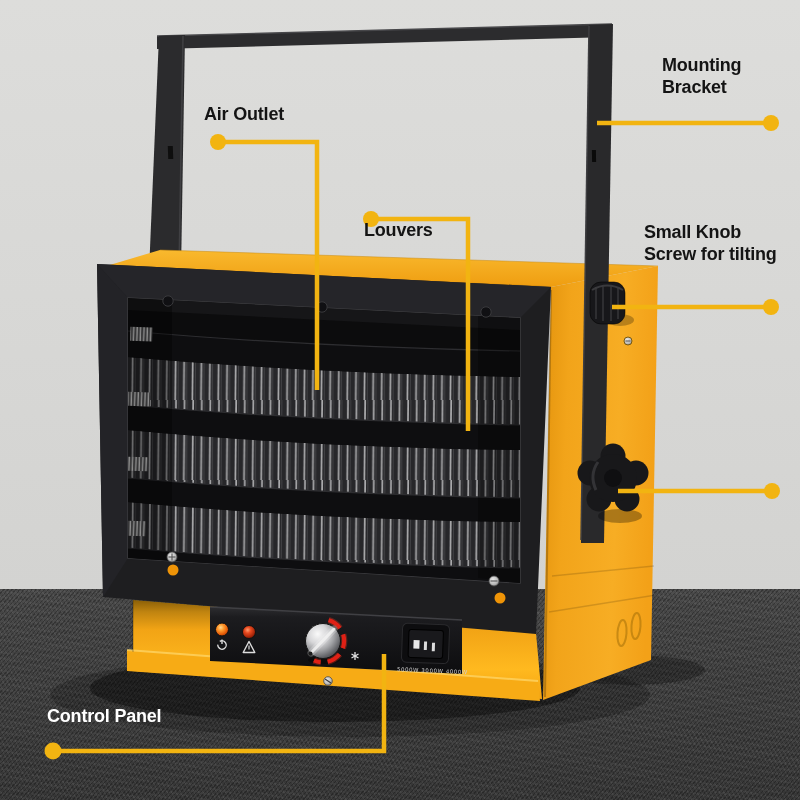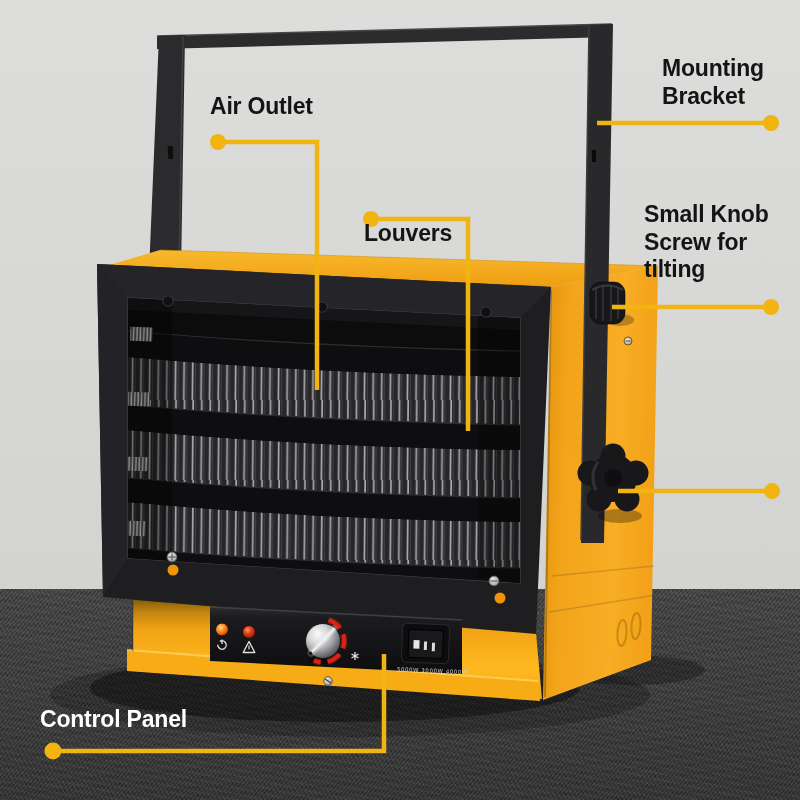--- a/index.html
+++ b/index.html
@@ -7,21 +7,21 @@
          font-family:"Liberation Sans",sans-serif;}
   .wall{position:absolute;left:0;top:0;width:800px;height:589px;
         background:linear-gradient(#dddddb,#d3d3d1);}
   .floor{position:absolute;left:0;top:589px;width:800px;height:211px;
         background:
           repeating-linear-gradient(63deg, rgba(255,255,255,0.05) 0 1px, rgba(0,0,0,0) 1px 4px),
           repeating-linear-gradient(-48deg, rgba(0,0,0,0.25) 0 1px, rgba(0,0,0,0) 1px 3px),
           repeating-linear-gradient(12deg, rgba(255,255,255,0.04) 0 2px, rgba(0,0,0,0) 2px 6px),
           linear-gradient(#474747,#363636);}
   svg.illus{position:absolute;left:0;top:0;z-index:2;}
-  .callout-label{position:absolute;z-index:3;font-weight:700;font-size:23px;
+  .callout-label{position:absolute;z-index:3;font-weight:700;font-size:18px;
         line-height:1.2;letter-spacing:-0.2px;color:#141414;}
   .callout-label.light{color:#ffffff;}
 </style>
 </head>
 <body>
 
 <div class="scene">
   <div class="wall"></div>
   <div class="floor"></div>
 
@@ -277,18 +277,18 @@
         <path d="M618,491 L772,491"></path>
           <circle cx="772" cy="491" r="8" fill="#f2b411" stroke="none"></circle>
       </g>
       <g>
         <path d="M384,654 L384,751 L53,751"></path>
           <circle cx="53" cy="751" r="8.5" fill="#f2b411" stroke="none"></circle>
       </g>
     </g>
   </svg>
 
-  <div class="callout-label" style="left:204px;top:93px;margin-left:6px;">Air Outlet</div>
+  <div class="callout-label" style="left:204px;top:104px;">Air Outlet</div>
   <div class="callout-label" style="left:364px;top:178px;margin-top:42px;">Louvers</div>
   <div class="callout-label" style="left:662px;top:55px;width:118px;">Mounting Bracket</div>
-  <div class="callout-label" style="left:644px;top:201px;width:142px;">Small Knob Screw for tilting</div>
-  <div class="callout-label light" style="left:40px;top:706px;text-align:right;">Control Panel</div>
+  <div class="callout-label" style="left:644px;top:222px;width:142px;">Small Knob Screw for tilting</div>
+  <div class="callout-label light" style="left:47px;top:706px;text-align:right;">Control Panel</div>
 </div>
 
 </body></html>

